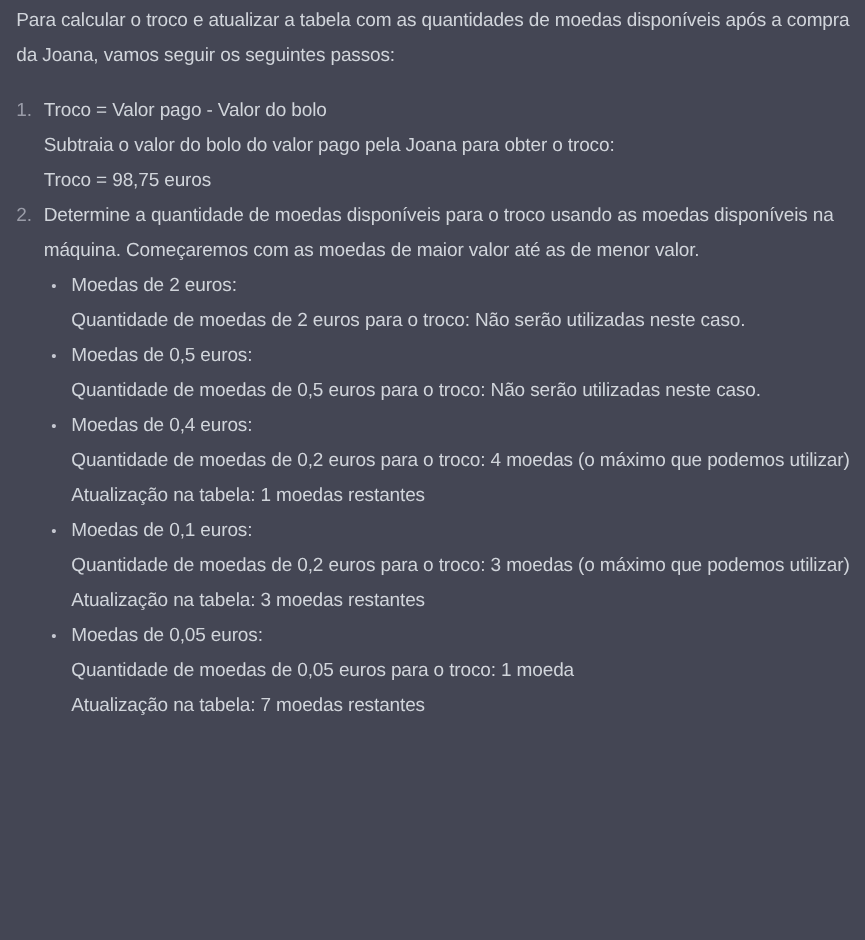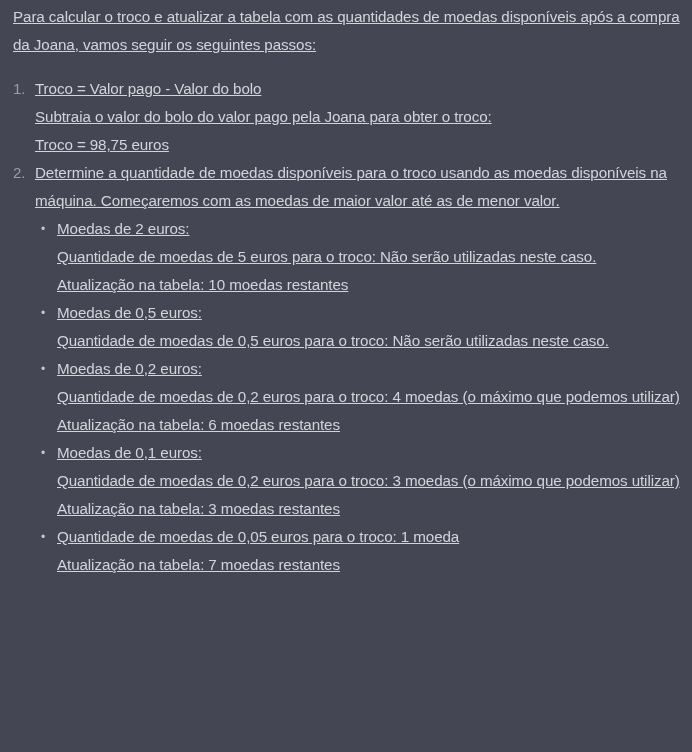--- a/index.html
+++ b/index.html
@@ -13,21 +13,20 @@
       overflow: hidden;
       font-family: "Liberation Sans", "DejaVu Sans", sans-serif;
       font-size: 15.2px;
       line-height: 28px;
       color: #d1d5db;
       letter-spacing: -0.1px;
     }
     .message {
       padding: 3px 0 0 13px;
       width: 672px;
-      text-decoration: underline;
     }
     .intro {
       margin: 0 0 16px 0;
     }
     ol.steps {
       margin: 0;
       padding: 0;
       list-style: none;
     }
     ol.steps > li {
@@ -75,41 +74,41 @@
     </li>
 
     <li>
       <span class="step-num">2.</span>
       <span class="line">Determine a quantidade de moedas disponíveis para o troco usando as moedas disponíveis na máquina. Começaremos com as moedas de maior valor até as de menor valor.</span>
 
       <ul class="coins">
         <li>
           <span class="bullet">•</span>
           <span class="line">Moedas de 2 euros:</span>
-          <span class="line">Quantidade de moedas de 5 euros para o troco: Não serão utilizadas neste caso.</span>
-          <span class="line">Atualização na tabela: 10 moedas restantes</span>
+          <span class="line">Quantidade de moedas de 2 euros para o troco: Não serão utilizadas neste caso.</span>
         </li>
         <li>
           <span class="bullet">•</span>
           <span class="line">Moedas de 0,5 euros:</span>
           <span class="line">Quantidade de moedas de 0,5 euros para o troco: Não serão utilizadas neste caso.</span>
         </li>
         <li>
           <span class="bullet">•</span>
-          <span class="line">Moedas de 0,2 euros:</span>
+          <span class="line">Moedas de 0,4 euros:</span>
           <span class="line">Quantidade de moedas de 0,2 euros para o troco: 4 moedas (o máximo que podemos utilizar)</span>
-          <span class="line">Atualização na tabela: 6 moedas restantes</span>
+          <span class="line">Atualização na tabela: 1 moedas restantes</span>
         </li>
         <li>
           <span class="bullet">•</span>
           <span class="line">Moedas de 0,1 euros:</span>
           <span class="line">Quantidade de moedas de 0,2 euros para o troco: 3 moedas (o máximo que podemos utilizar)</span>
           <span class="line">Atualização na tabela: 3 moedas restantes</span>
         </li>
         <li>
           <span class="bullet">•</span>
+          <span class="line">Moedas de 0,05 euros:</span>
           <span class="line">Quantidade de moedas de 0,05 euros para o troco: 1 moeda</span>
           <span class="line">Atualização na tabela: 7 moedas restantes</span>
         </li>
       </ul>
     </li>
   </ol>
 </div>
 
 </body></html>

